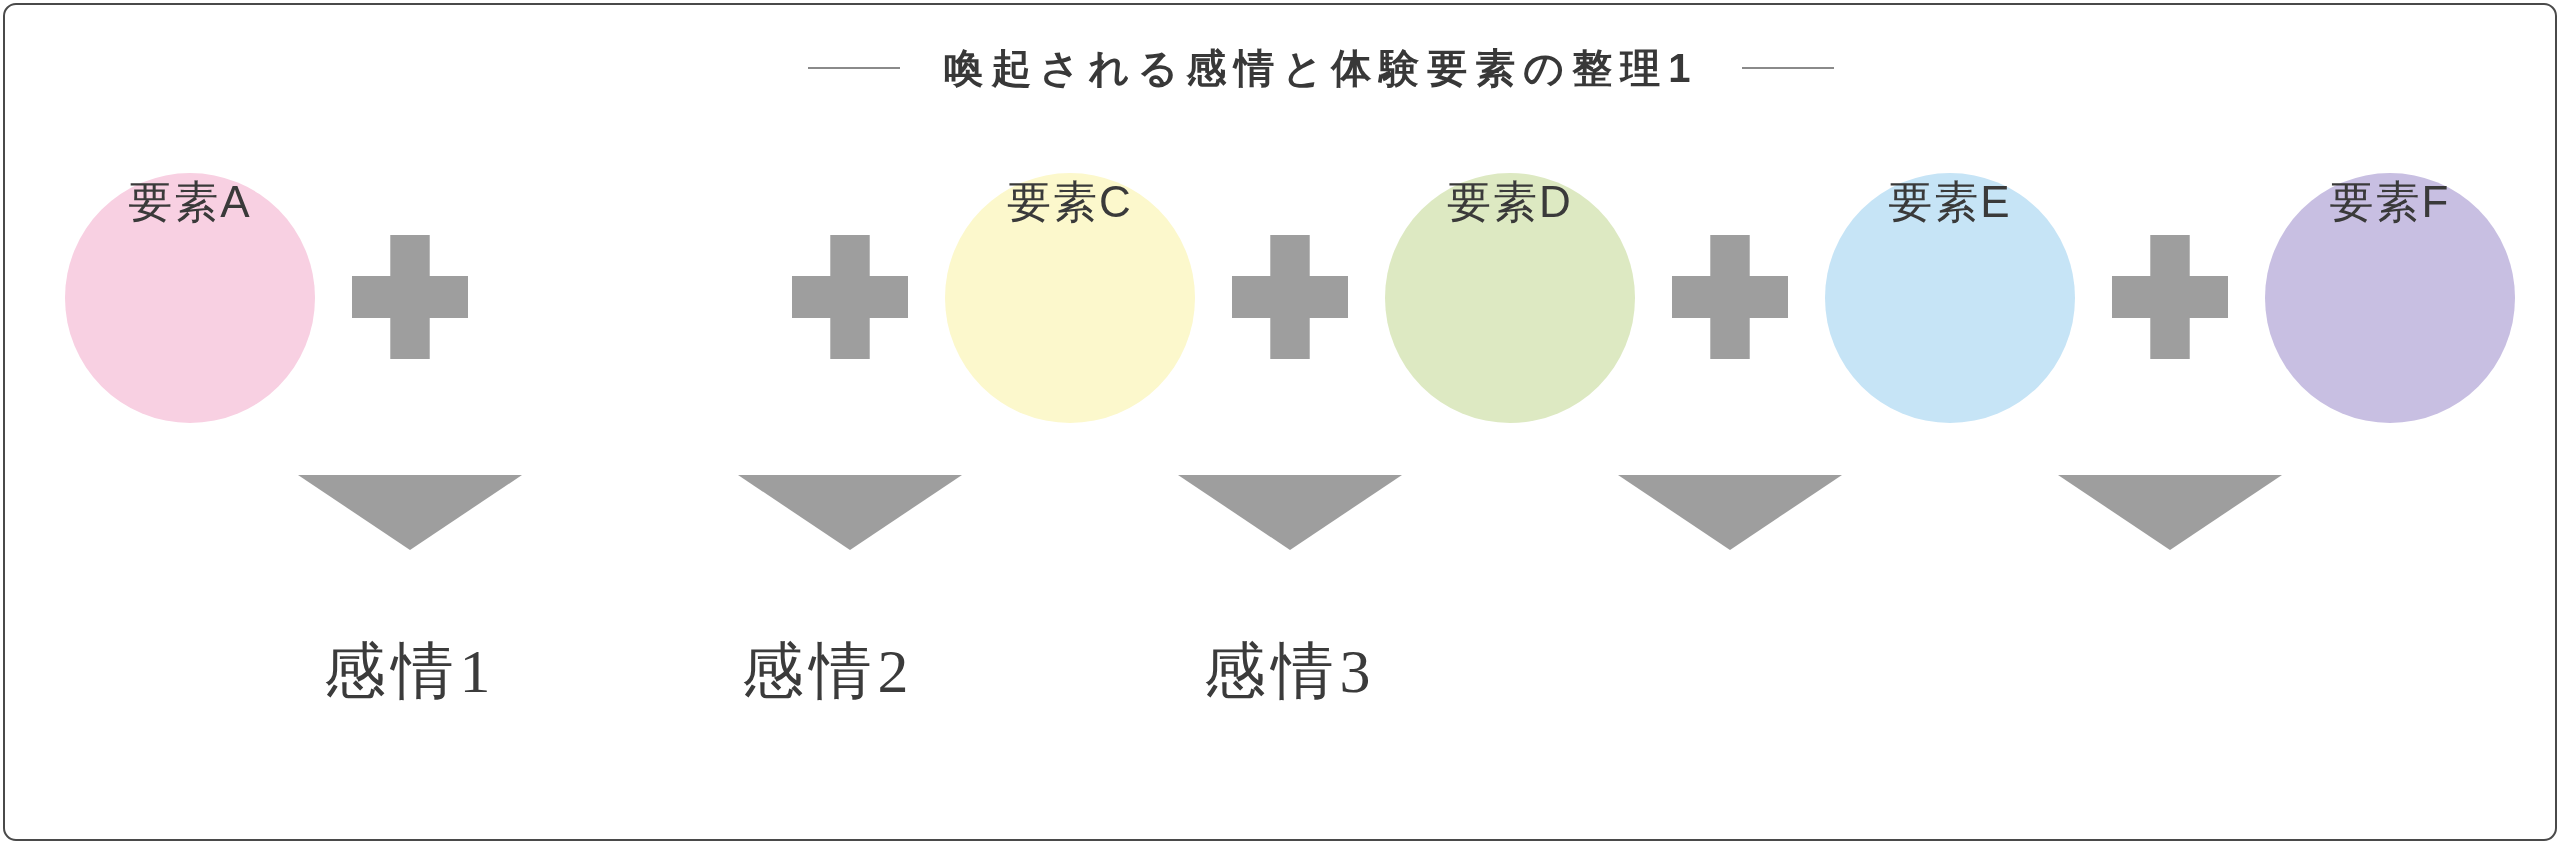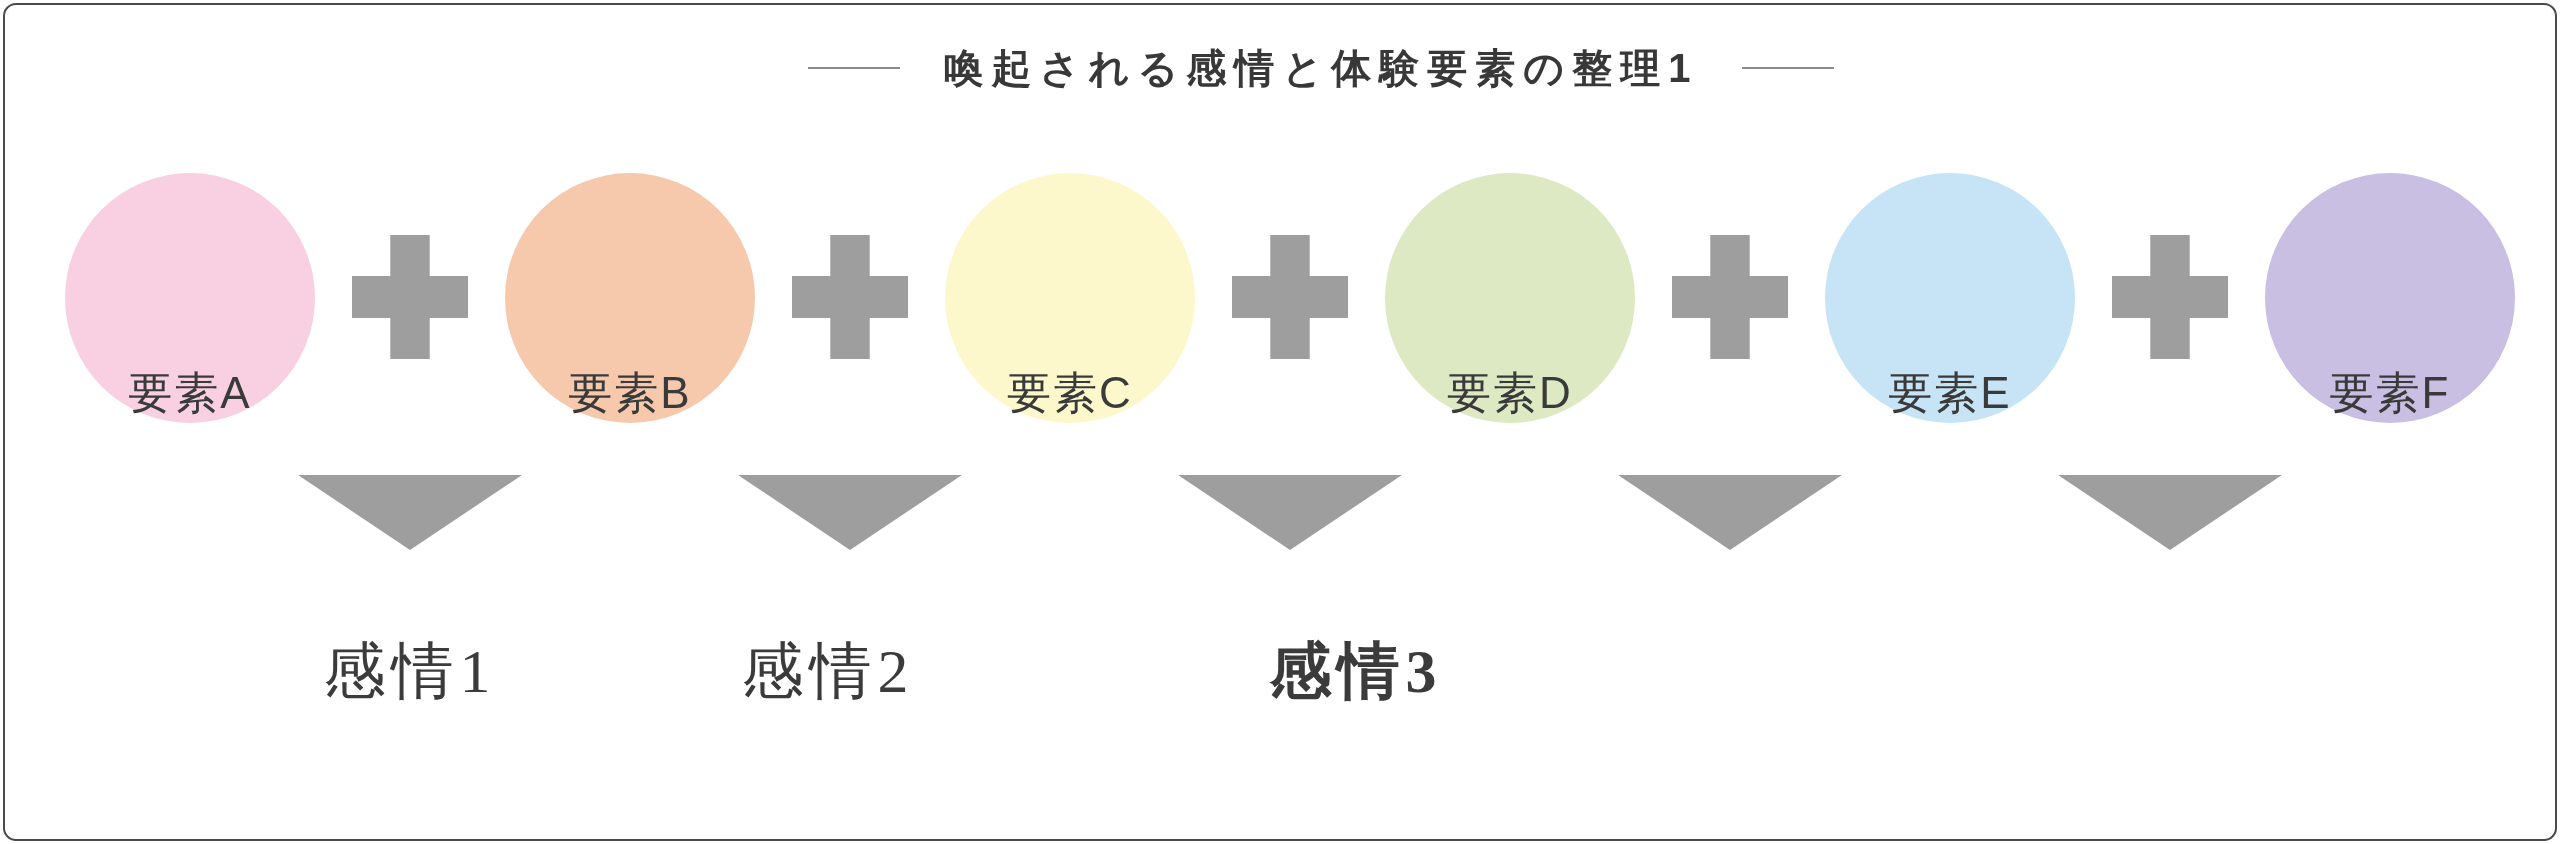--- a/index.html
+++ b/index.html
@@ -40,21 +40,21 @@
     line-height: 1.2;
     white-space: nowrap;
   }
   
   .circle {
     position: absolute;
     top: 173px;
     width: 250px; height: 250px;
     border-radius: 50%;
     display: flex;
-    align-items: flex-end;
+    align-items: flex-start;
     justify-content: center;
     font-size: 44px;
     letter-spacing: 2px;
     color: #3a3a3a;
     white-space: nowrap;
   }
   .circle-a { left: 65px; }
   .circle-b { left: 505px; }
   .circle-c { left: 945px; }
   .circle-d { left: 1385px; }
@@ -96,44 +96,41 @@
     font-family: "Liberation Serif", serif;
     font-weight: 500;
     font-size: 62px;
     letter-spacing: 6px;
     color: #3b3b3b;
     line-height: 1.2;
     white-space: nowrap;
   }
   .emo-1 { left: 250px; }
   .emo-2 { left: 668px; }
-  .emo-3 { left: 1196px; font-weight: bold; }
+  .emo-3 { left: 1130px; }
   .emo-4 { left: 1570px; }
   .emo-5 { left: 2010px; }
 </style>
 </head>
 <body>
 
 <div class="canvas">
 
   <div class="frame"></div>
 
   <div class="title-row">
     <div class="title-dash"></div>
     <div class="title-text">喚起される感情と体験要素の整理1</div>
     <div class="title-dash"></div>
   </div>
 
   <div class="circle circle-a" style="background: rgb(248, 208, 226);">
     <span>要素A</span>
   </div>
   <div class="plus plus-1"></div>
-  <div class="circle circle-b" style="background: rgb(246, 201, 173);">
-    <span>要素B</span>
-  </div>
   <div class="plus plus-2"></div>
   <div class="circle circle-c" style="background: rgb(252, 248, 204);">
     <span>要素C</span>
   </div>
   <div class="plus plus-3"></div>
   <div class="circle circle-d" style="background: rgb(221, 233, 194);">
     <span>要素D</span>
   </div>
   <div class="plus plus-4"></div>
   <div class="circle circle-e" style="background: rgb(198, 228, 246);">

